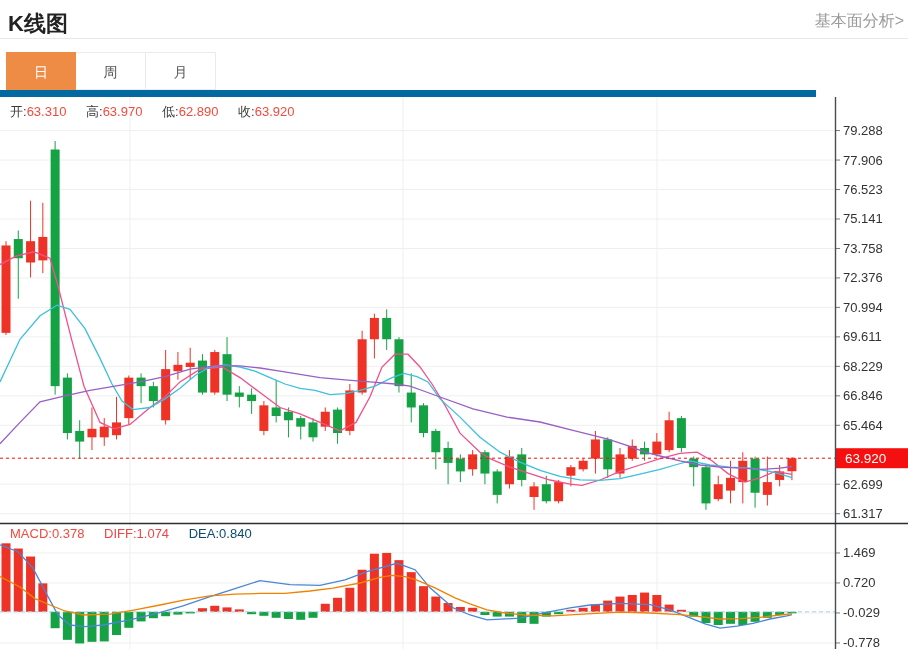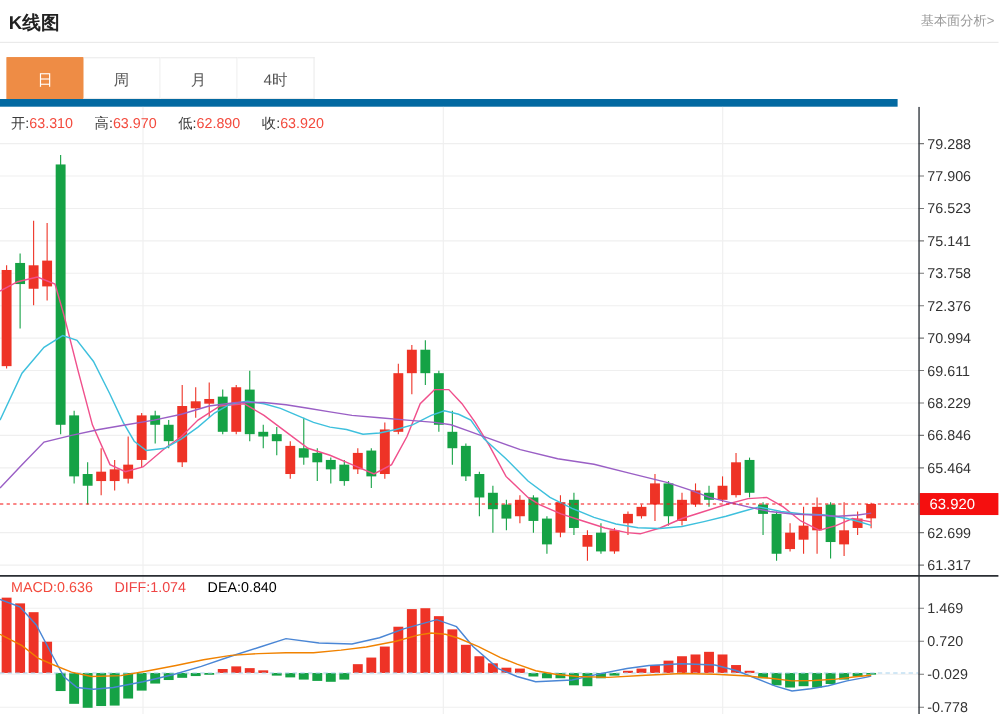--- a/index.html
+++ b/index.html
@@ -1,64 +1,63 @@
 <!DOCTYPE html>
 <html><head>
 <meta charset="utf-8">
 <style>
   html,body{margin:0;padding:0;background:#fff;font-family:"Liberation Sans",sans-serif;}
   .page{position:relative;width:908px;height:649px;background:#fff;overflow:hidden;}
   .header{position:absolute;top:0;left:0;width:908px;height:38px;border-bottom:1px solid #e8e8e8;}
-  .title{position:absolute;left:8px;top:9px;font-size:17px;font-weight:bold;color:#222;}
-  .fund-link{position:absolute;right:4px;top:11px;font-size:12px;color:#999;text-decoration:none;cursor:pointer;}
+  .title{position:absolute;left:8px;top:9px;font-size:22px;font-weight:bold;color:#222;}
+  .fund-link{position:absolute;right:4px;top:11px;font-size:16px;color:#999;text-decoration:none;cursor:pointer;}
   .tabs{position:absolute;top:52px;left:6px;height:38px;display:flex;}
   .tab{width:70px;height:38px;line-height:38px;text-align:center;font-size:14px;color:#555;background:#fff;
        border:1px solid #ebebeb;border-left:none;box-sizing:border-box;cursor:pointer;}
   .tab:first-child{border-left:1px solid #ebebeb;}
   .tab.selected{background:#ee8c45;border-color:#ee8c45;color:#fff;}
   .chart-wrap{position:absolute;top:90px;left:0;width:816px;height:559px;border-top:7px solid #0369a1;}
   .chart-wrap svg{position:absolute;top:0;left:0;}
   .info-row{position:absolute;left:10px;font-size:13px;white-space:nowrap;z-index:5;}
   .info-row .pair{margin-right:16px;}
   .lbl-dark{color:#3c3c3c;}
   .val-red{color:#f34a3d;}
   .c-ma5{color:#f0508c;}
   .c-ma10{color:#3ec0dd;}
   .c-ma20{color:#9a5fc5;}
   .c-diff{color:#ef4444;}
-  .c-dea{color:#000000;}
+  .c-dea{color:#0c4a6e;}
   .row-ohlc{top:6px;}
   .row-ma{top:23px;}
   .row-macd{top:429px;}
 </style>
 </head>
 <body>
 
 <div class="page">
   <div class="header">
     <div class="title">K线图</div>
     <a class="fund-link">基本面分析&gt;</a>
   </div>
 
   <div class="tabs" id="tabs">
       <div class="tab selected">日</div>
       <div class="tab">周</div>
       <div class="tab">月</div>
-      <div class="tab">4时</div>
     </div>
 
   <div class="chart-wrap">
     <div class="info-row row-ohlc">
       <span class="pair"><span class="lbl-dark">开:</span><span class="val-red">63.310</span></span>
       <span class="pair"><span class="lbl-dark">高:</span><span class="val-red">63.970</span></span>
       <span class="pair"><span class="lbl-dark">低:</span><span class="val-red">62.890</span></span>
       <span class="pair"><span class="lbl-dark">收:</span><span class="val-red">63.920</span></span>
     </div>
     <div class="info-row row-macd">
-      <span class="pair val-red"><span>MACD:</span><span>0.636</span></span>
+      <span class="pair val-red"><span>MACD:</span><span>0.378</span></span>
       <span class="pair c-diff"><span>DIFF:</span><span>1.074</span></span>
       <span class="pair c-dea"><span>DEA:</span><span>0.840</span></span>
     </div>
     <svg id="chart" width="908" height="559">
         <g>
           <line x1="130" y1="0" x2="130" y2="555" stroke="#efefef"></line>
           <line x1="403" y1="0" x2="403" y2="555" stroke="#efefef"></line>
           <line x1="657" y1="0" x2="657" y2="555" stroke="#efefef"></line>
           <line x1="0" y1="33.57232000000005" x2="835" y2="33.57232000000005" stroke="#efefef"></line>
           <line x1="0" y1="63.03655999999984" x2="835" y2="63.03655999999984" stroke="#efefef"></line>

